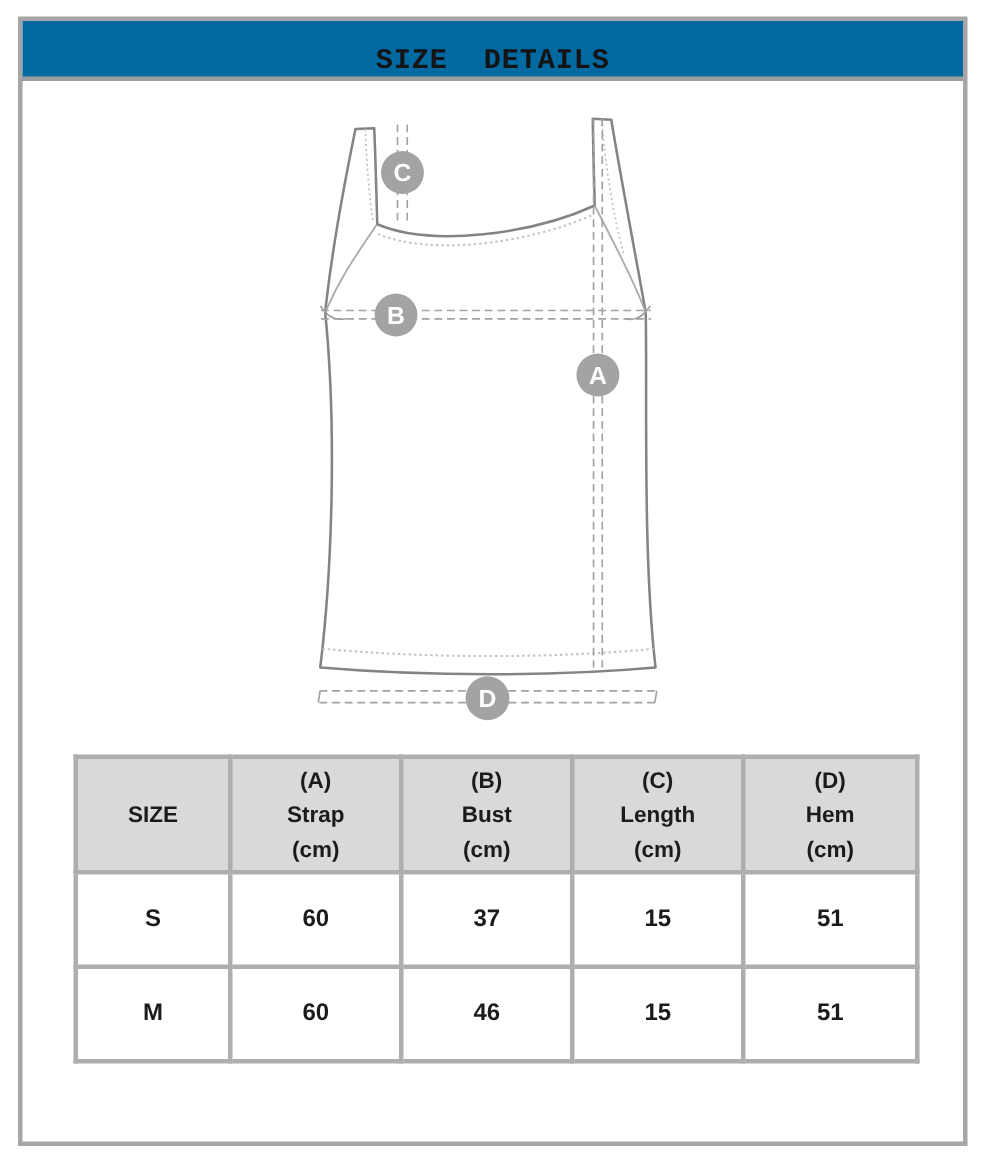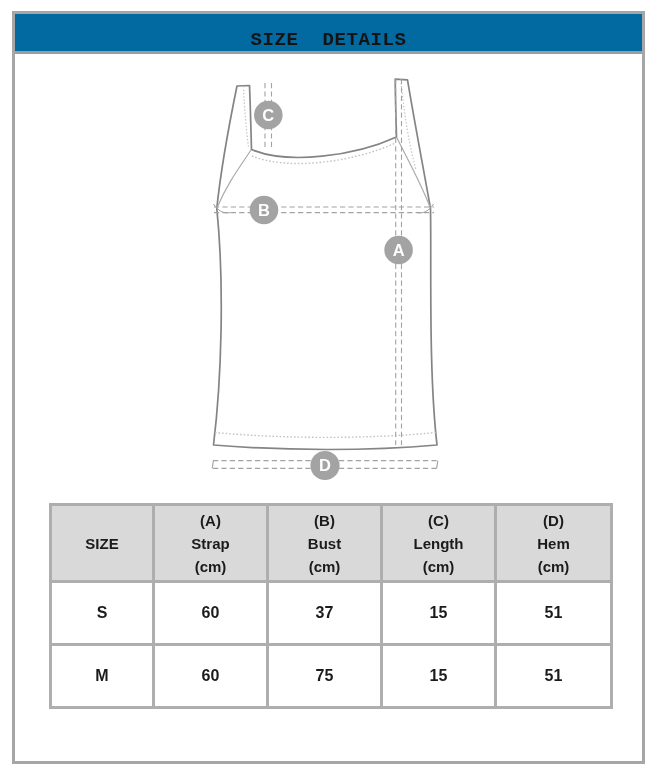--- a/index.html
+++ b/index.html
@@ -162,20 +162,20 @@
       <tr>
         <td>S</td>
         <td>60</td>
         <td>37</td>
         <td>15</td>
         <td>51</td>
       </tr>
       <tr>
         <td>M</td>
         <td>60</td>
-        <td>75</td>
+        <td>46</td>
         <td>15</td>
         <td>51</td>
       </tr>
     </tbody>
   </table>
 
 </div>
 
 </body></html>

